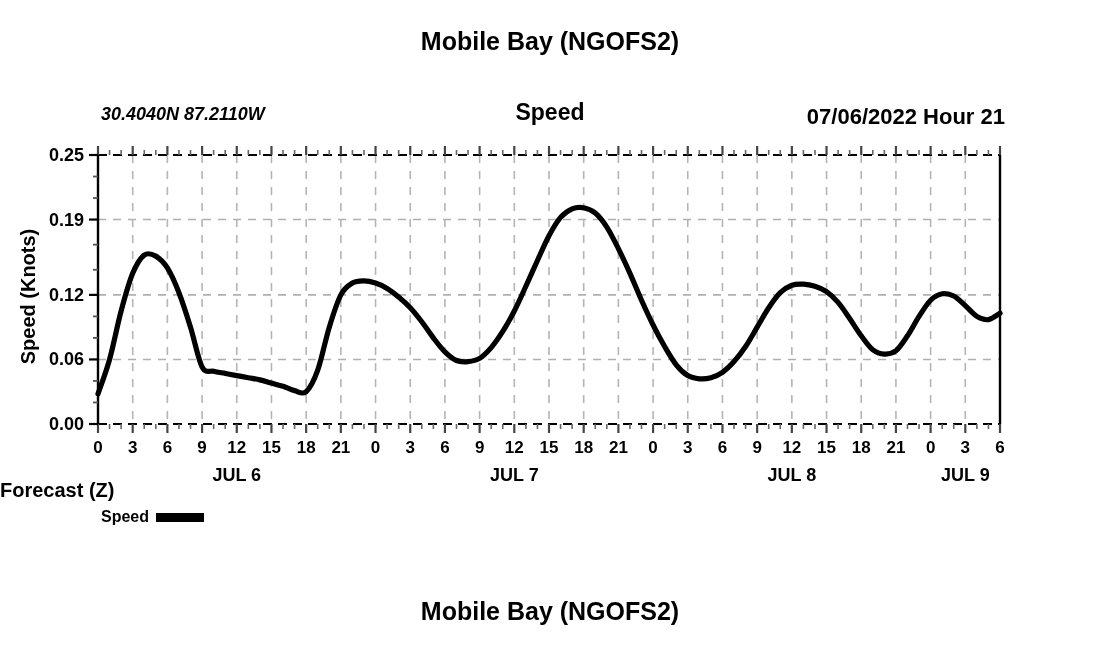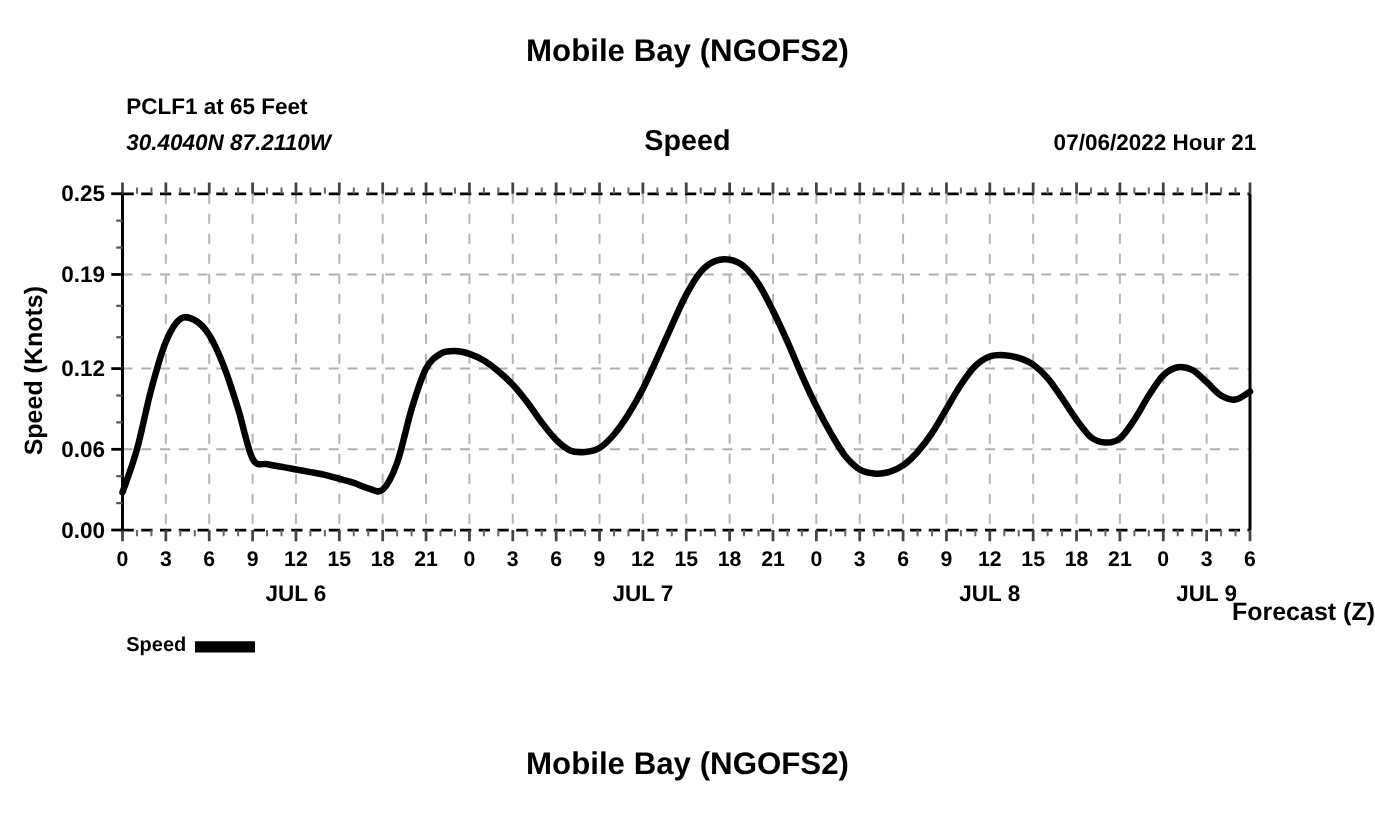--- a/index.html
+++ b/index.html
@@ -52,35 +52,35 @@
   }
   #var-title {
     left: 0; right: 0;
     top: 99px;
     text-align: center;
     font-size: 23px;
   }
   #run-stamp {
     right: 95px;
     top: 104px;
-    font-size: 18px;
+    font-size: 22px;
   }
   #ylabel {
     left: -62px;
     top: 285px;
     width: 180px;
     text-align: center;
     font-size: 20px;
     transform: rotate(-90deg);
     transform-origin: center center;
   }
   #xlabel {
     left: 0; right: 0;
     top: 479px;
-    text-align: right;
+    text-align: left;
     font-size: 20px;
   }
   #legend {
     position: absolute;
     left: 101px;
     top: 508px;
     display: flex;
     align-items: center;
     gap: 7px;
   }
@@ -98,21 +98,20 @@
   .ytick-label { font-family: "Liberation Sans", sans-serif; font-weight: bold; font-size: 18px; fill:#000; }
   .day-label { font-family: "Liberation Sans", sans-serif; font-weight: bold; font-size: 18px; fill:#000; }
 </style>
 </head>
 <body>
 
 <div class="page">
 
   <div class="txt" id="title-top">Mobile Bay (NGOFS2)</div>
 
-  <div class="txt" id="station-line">PCLF1 at 65 Feet</div>
   <div class="txt" id="coords-line">30.4040N  87.2110W</div>
 
   <div class="txt" id="var-title">Speed</div>
 
   <div class="txt" id="run-stamp">07/06/2022 Hour 21</div>
 
   <div class="txt" id="ylabel">Speed (Knots)</div>
 
   <svg id="plot" width="1100" height="650">
       <line x1="98" y1="359.44" x2="1000" y2="359.44" stroke="#b0b0b0" stroke-width="1.6" stroke-dasharray="8 7"></line>

